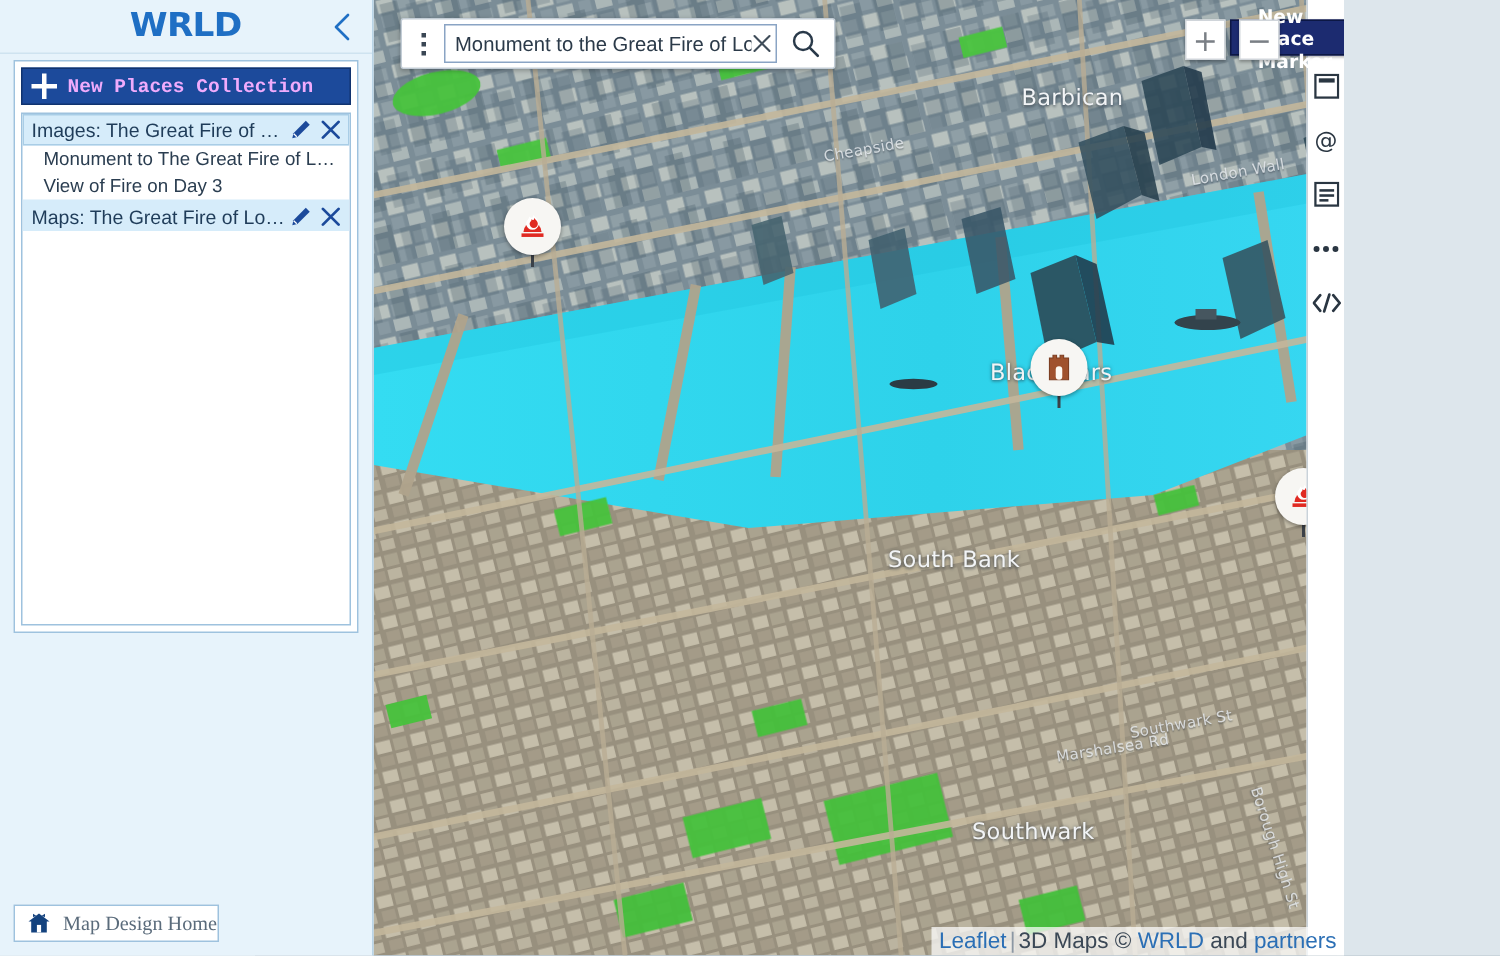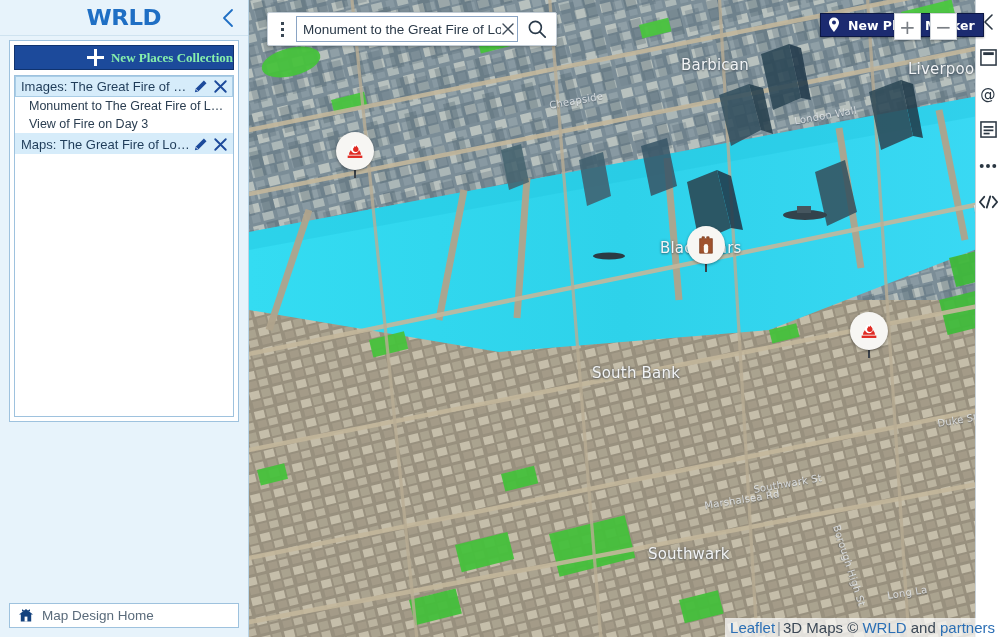--- a/index.html
+++ b/index.html
@@ -2,21 +2,21 @@
 <html><head>
 <meta charset="utf-8">
 <title>WRLD Places Designer</title>
 <style>
   * { box-sizing: border-box; margin: 0; padding: 0; }
   html, body {
     width: 1000px; height: 637px; overflow: hidden;
     font-family: "Liberation Sans", sans-serif;
     background: #dde6ec;
   }
-  #app { position: relative; width: 1000px; height: 637px; display: flex; }
+  #app { position: relative; width: 896px; height: 637px; display: flex; }
 
   
   #sidebar {
     width: 249px; height: 637px;
     background: #e7f3fb;
     border-right: 1px solid #b9d4e6;
     display: flex; flex-direction: column;
     position: relative; z-index: 20;
   }
   .sb-header {
@@ -48,27 +48,26 @@
     border: 1px solid #9ec2de;
     flex: 0 0 382px;
     display: flex; flex-direction: column;
     overflow: hidden;
   }
   .new-collection-btn {
     margin: 4px 4px 0 4px;
     height: 25px;
     background: #1c4a9b;
     border: 1px solid #10336f;
-    color: #86efac;
+    color: #f0abfc;
     display: flex; align-items: center;
     font-size: 13px; font-weight: 700;
     cursor: pointer;
     padding-left: 6px;
-    font-family: Liberation Serif, serif;
-    justify-content: flex-end;
+    font-family: Liberation Mono, monospace;
   }
   .new-collection-btn .plus {
     display: inline-block; width: 17px; height: 17px; position: relative;
     margin-right: 7px;
   }
   .new-collection-btn .plus::before,
   .new-collection-btn .plus::after {
     content: ""; position: absolute; background: #fff;
   }
   .new-collection-btn .plus::before { left: 0; top: 7px; width: 17px; height: 3px; }
@@ -99,21 +98,21 @@
   .icon-btn { width: 15px; height: 15px; cursor: pointer; display: block; }
   .place-item {
     font-size: 12.5px; color: #2a3d50;
     padding: 2px 6px 2px 14px;
     cursor: pointer; white-space: nowrap;
     overflow: hidden; text-overflow: ellipsis;
   }
 
   .sb-bottom {
     margin: auto 9px 9px 9px;
-    display: flex; flex-direction: column; gap: 4px;
+    display: flex; flex-direction: row; gap: 4px; font-family: Liberation Serif, serif;
   }
   .nav-btn {
     height: 25px;
     background: #fff;
     border: 1px solid #9ec2de;
     display: flex; align-items: center;
     padding-left: 7px;
     font-size: 13.5px; color: #5a6b7b;
     cursor: pointer;
   }

